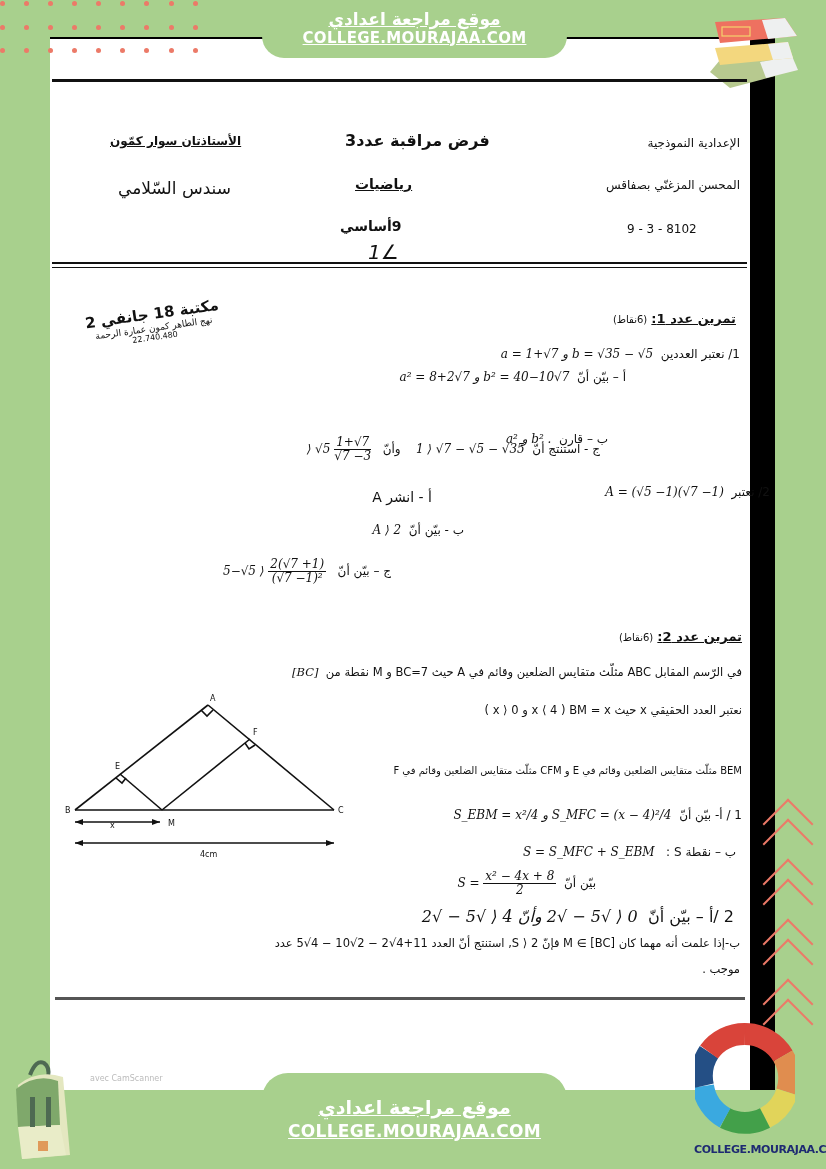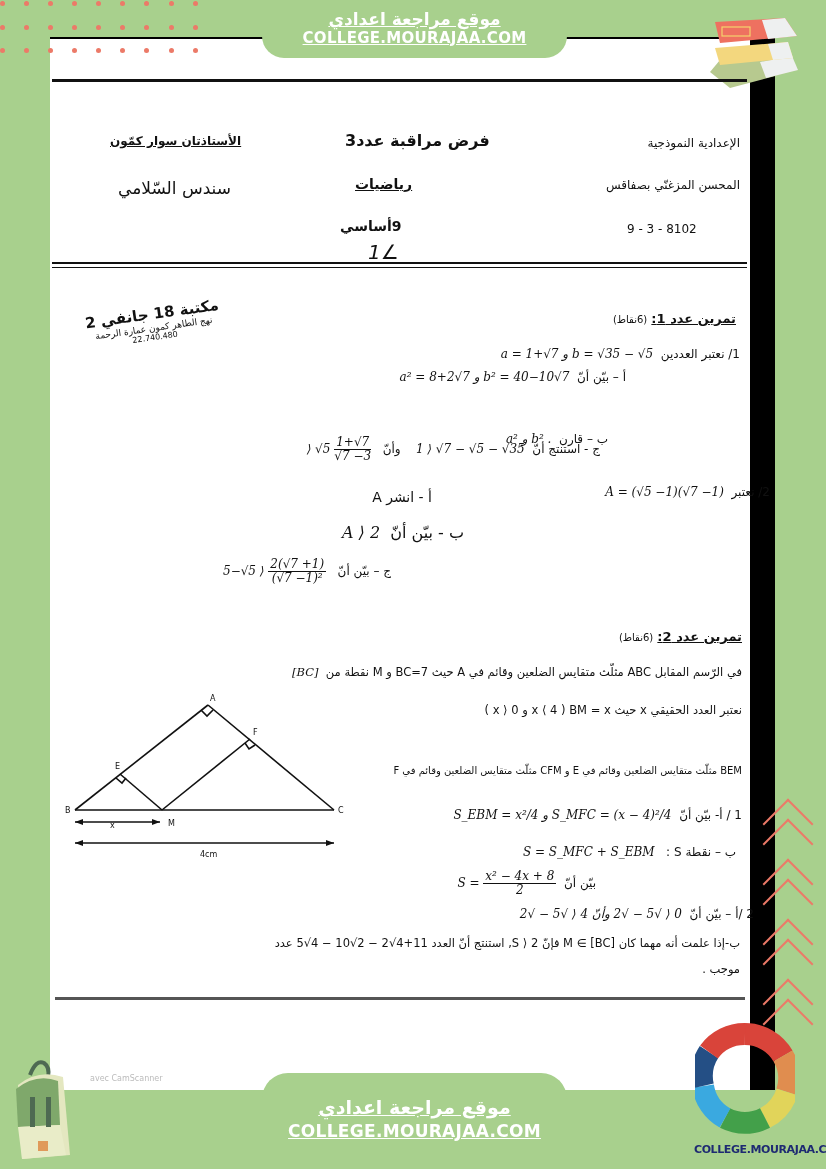--- a/index.html
+++ b/index.html
@@ -133,21 +133,21 @@
   <span dir="ltr" class="m">
     <span>⟩ √5</span>
     <span class="frac"><span class="n">1+√7</span><span class="d">√7 −3</span></span>
   </span>
 </div>
 <div class="doc rtl" style="right:56px;top:485px;font-size:12px;">
   <span>2/ نعتبر</span>&nbsp;
   <span class="m" dir="ltr">A = (√5 −1)(√7 −1)</span>
 </div>
 <div class="doc rtl" style="right:394px;top:463px;font-size:14px;margin-top:26px;">أ - انشر A</div>
-<div class="doc rtl" style="right:362px;top:523px;font-size:16px;">
+<div class="doc rtl" style="right:362px;top:523px;font-size:12px;">
   <span>ب - بيّن أنّ</span>&nbsp;
   <span class="m" dir="ltr">A ⟩ 2</span>
 </div>
 <div class="doc rtl" style="right:435px;top:558px;font-size:12px;">
   <span>ج – بيّن أنّ</span>&nbsp;&nbsp;
   <span dir="ltr" class="m">
     <span>5−√5 ⟩</span>
     <span class="frac"><span class="n">2(√7 +1)</span><span class="d">(√7 −1)²</span></span>
   </span>
 </div>
@@ -202,21 +202,21 @@
   </span>
 </div>
 <div class="doc rtl" style="right:90px;top:845px;font-size:12px;">
   <span>ب – نقطة  S :</span>&nbsp;&nbsp;
   <span class="m" dir="ltr">S = S_MFC + S_EBM</span>
 </div>
 <div class="doc rtl" style="right:230px;top:870px;font-size:12px;">
   <span>بيّن أنّ</span>&nbsp;
   <span class="m" dir="ltr">S = <span class="frac"><span class="n">x² − 4x + 8</span><span class="d">2</span></span></span>
 </div>
-<div class="doc rtl" style="right:72px;top:907px;font-size:12px;">
+<div class="doc rtl" style="right:92px;top:907px;font-size:16px;">
   <span>2  /أ – بيّن أنّ</span>&nbsp;
   <span class="m">0 ⟨ √5 − √2  وأنّ  4 ⟨ √5 − √2</span>
 </div>
 <div class="doc rtl" style="right:86px;top:936px;font-size:11.5px;">ب-إذا علمت أنه مهما كان  M ∈ [BC]  فإنّ  2 ⟨ S,  استنتج أنّ العدد  11+4√2 − 2√10 − 4√5  عدد</div>
 <div class="doc rtl" style="right:86px;top:962px;font-size:11.5px;">موجب .</div>
 
 <div class="rule" style="left:55px;top:997px;width:690px;height:3px;background:#555;"></div>
 <div class="doc" style="left:90px;top:1074px;font-size:8px;color:#bbb;">avec CamScanner</div>
 
 <div class="abs" style="left:740px;top:790px;width:86px;height:260px;">

